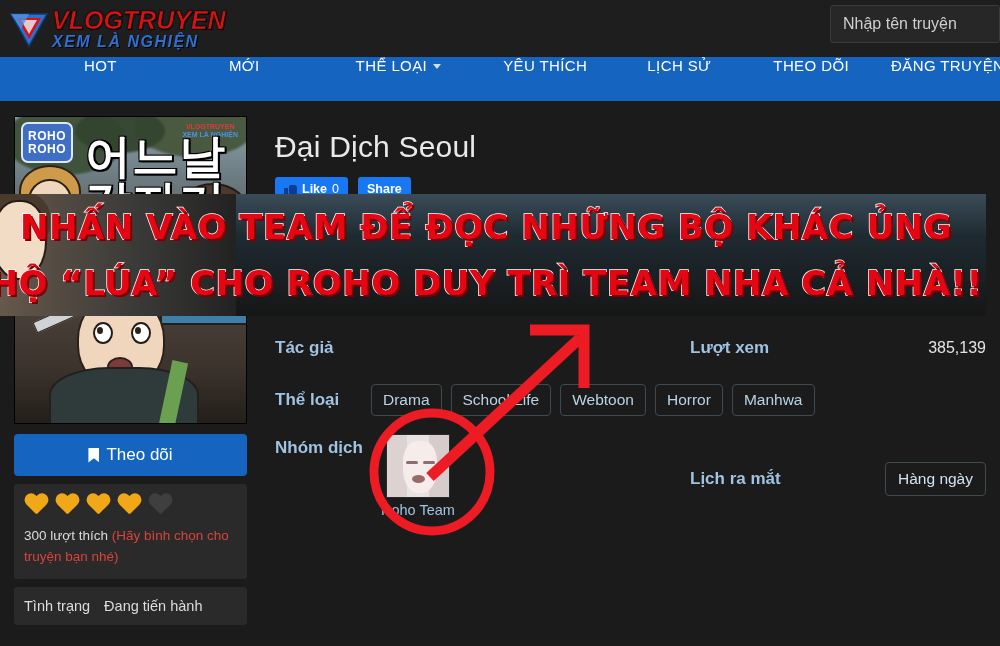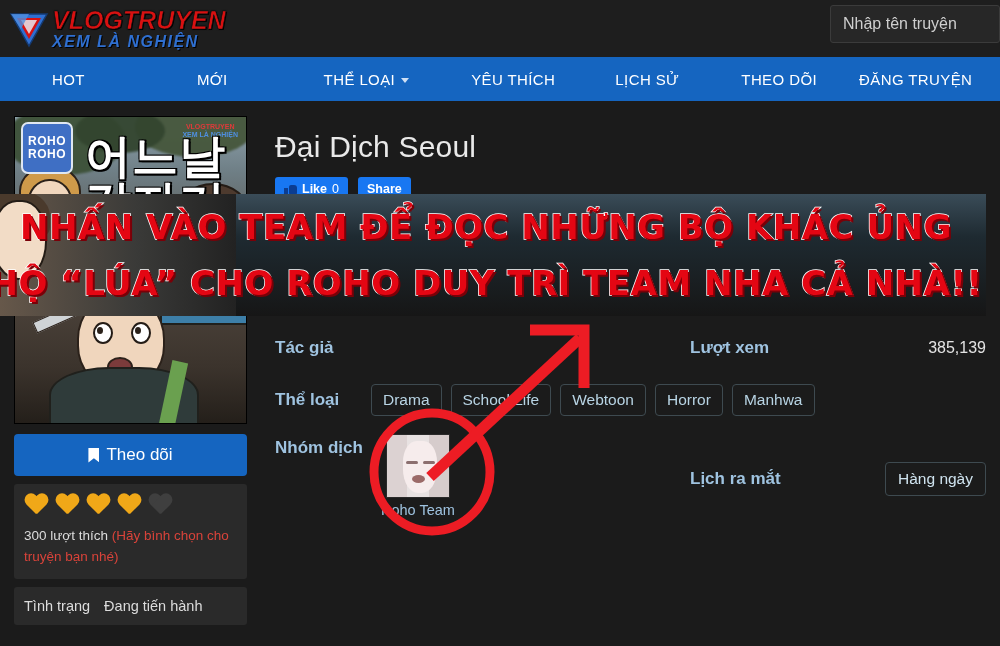--- a/index.html
+++ b/index.html
@@ -36,22 +36,23 @@
     width: 170px; height: 38px; background: #272727;
     border: 1px solid #3b3b3b; border-radius: 3px;
     color: #cfcfcf; font-size: 16px; padding: 0 12px;
     font-family: "Liberation Sans", sans-serif;
   }
   .search-input::placeholder { color: #cfcfcf; }
 
   
   .nav {
     height: 47px; background: #1565C0;
-    display: flex; align-items: center;
+    display: flex; align-items: flex-start;
     border-bottom: 3px solid #1b1b1b;
+    padding-left: 32px;
   }
   .nav-item {
     color: #ffffff; font-size: 15px; letter-spacing: .4px;
     padding: 0 0px; white-space: nowrap; cursor: pointer;
     display: flex; align-items: center; gap: 6px;
     font-family: "Liberation Sans", sans-serif;
   }
   .caret {
     width: 0; height: 0; border-left: 4px solid transparent;
     border-right: 4px solid transparent; border-top: 5px solid #cfe0f5;
@@ -74,21 +75,21 @@
   }
   .ground {
     position: absolute; left: 0; bottom: 0; width: 100%; height: 60%;
     background: linear-gradient(180deg,#5a5047 0%, #3b332c 70%, #241f1a 100%);
   }
   .tree {
     position: absolute; background: #3b4a35; border-radius: 50%;
     filter: blur(1px); opacity: .95;
   }
   .roho-badge {
-    position: absolute; left: 6px; top: 5px; width: 52px; height: 52px;
+    position: absolute; left: 6px; top: 5px; width: 52px; height: 41px;
     background: #3f6fc4; border: 2px solid #dfe7f2; border-radius: 7px;
     color: #fff; font-size: 12px; font-weight: bold; line-height: 13px;
     display: flex; flex-direction: column; align-items: center; justify-content: center;
     letter-spacing: .5px;
   }
   .cover-wm {
     position: absolute; right: 8px; top: 6px; text-align: center;
     font-size: 7px; font-weight: bold; line-height: 8px;
   }
   .cover-wm .a { color: #e03a3a; }

